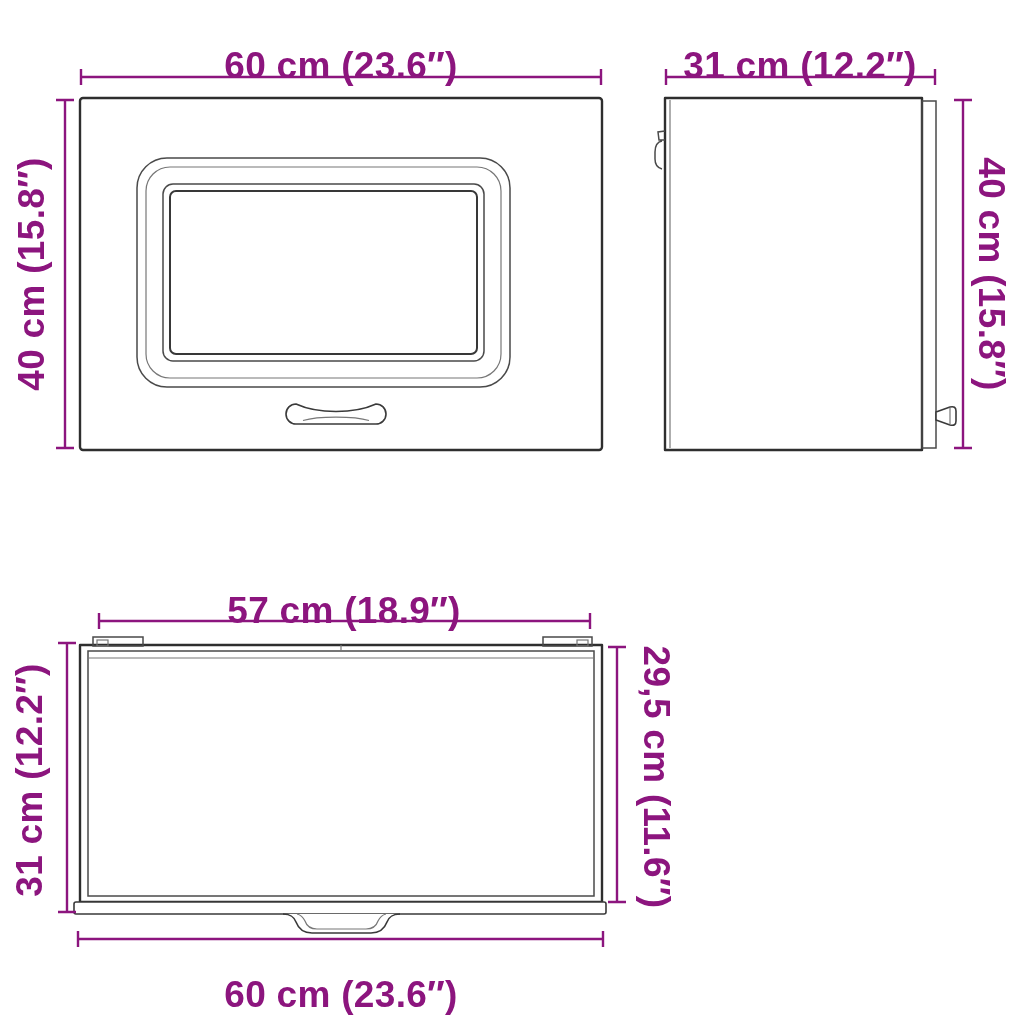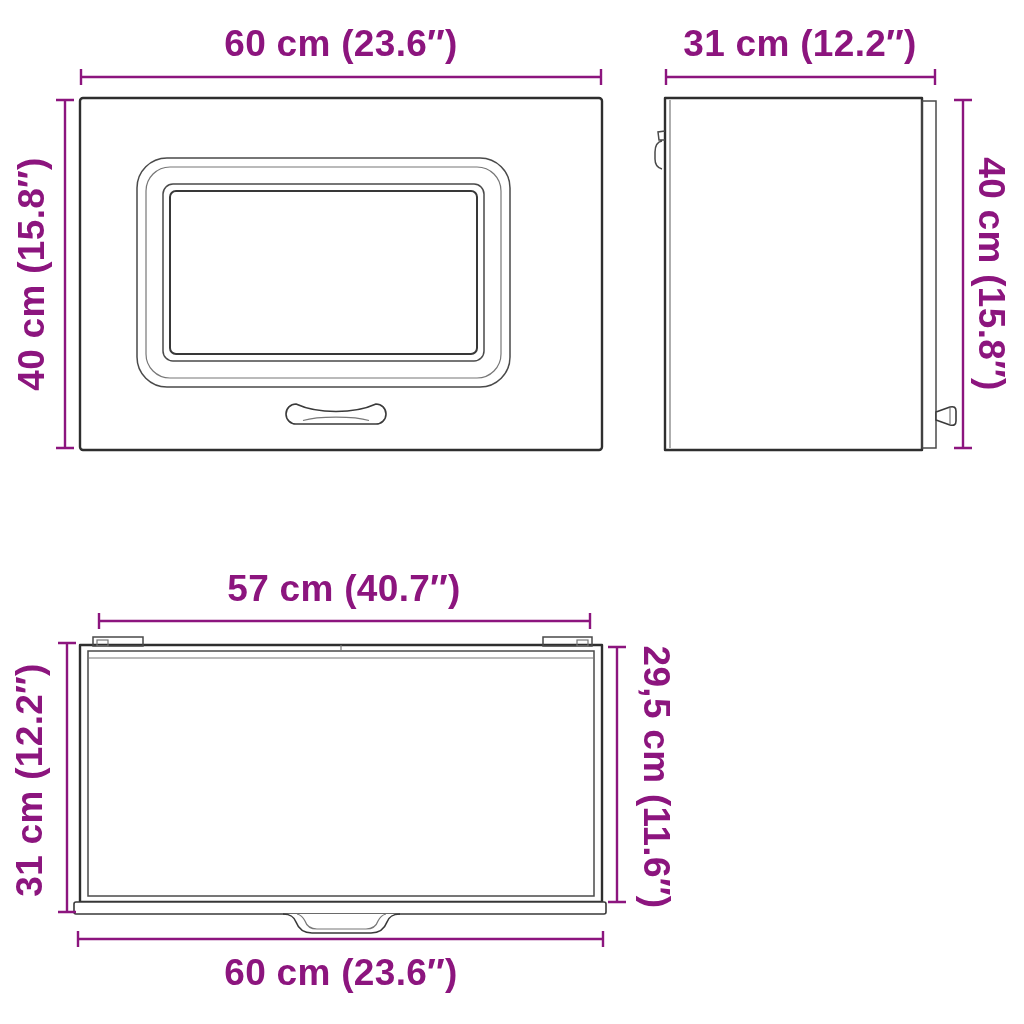--- a/index.html
+++ b/index.html
@@ -19,21 +19,21 @@
   .mid     { fill:#fff; stroke:#3a3a3a; stroke-width:1.6; stroke-linejoin:round; }
   .thin    { fill:none; stroke:#4a4a4a; stroke-width:1.5; }
   .thin2   { fill:none; stroke:#777;    stroke-width:1.2; }
   .glass   { fill:none; stroke:#383838; stroke-width:2; }
   .dim     { fill:none; stroke: var(--dim-color); stroke-width:2.4; }
   .dim-label {
     position:absolute; color: var(--dim-color);
     font-weight:700; font-size:37px; line-height:1;
     white-space:nowrap; letter-spacing:0.3px;
   }
-  .rot0   { transform: translate(-50%,-50%); }
+  .rot0   { transform: translate(-50%,-50%); margin-top: 22px; }
   .rotccw { transform: translate(-50%,-50%) rotate(-90deg); }
   .rotcw  { transform: translate(-50%,-50%) rotate(90deg); }
 </style>
 </head>
 <body>
 
 <svg id="diagram-svg" width="1024" height="1024" viewBox="0 0 1024 1024">
 
   <g>
     <rect class="outline" x="80" y="98" width="522" height="352" rx="3"></rect>
@@ -77,16 +77,16 @@
     <path class="dim" d="M67,643 V912 M58,643 H76 M58,912 H76"></path>
     <path class="dim" d="M617,647 V902 M608,647 H626 M608,902 H626"></path>
     <path class="dim" d="M78,939 H603 M78,931 V947 M603,931 V947"></path>
   </g>
 </svg>
 
 <div class="dim-label rot0" style="left:341px; top:43px;">60 cm (23.6″)</div>
 <div class="dim-label rot0" style="left:800px; top:43px;">31 cm (12.2″)</div>
 <div class="dim-label rotccw" style="left:31px;  top:274px;">40 cm (15.8″)</div>
 <div class="dim-label rotcw" style="left:991px; top:274px;">40 cm (15.8″)</div>
-<div class="dim-label rot0" style="left:344px; top:588px;">57 cm (40.7″)</div>
+<div class="dim-label rot0" style="left:344px; top:588px;">57 cm (18.9″)</div>
 <div class="dim-label rotccw" style="left:29px;  top:780px;">31 cm (12.2″)</div>
 <div class="dim-label rotcw" style="left:656px; top:777px;">29,5 cm (11.6″)</div>
 <div class="dim-label rot0" style="left:341px; top:972px;">60 cm (23.6″)</div>
 
 </body></html>

